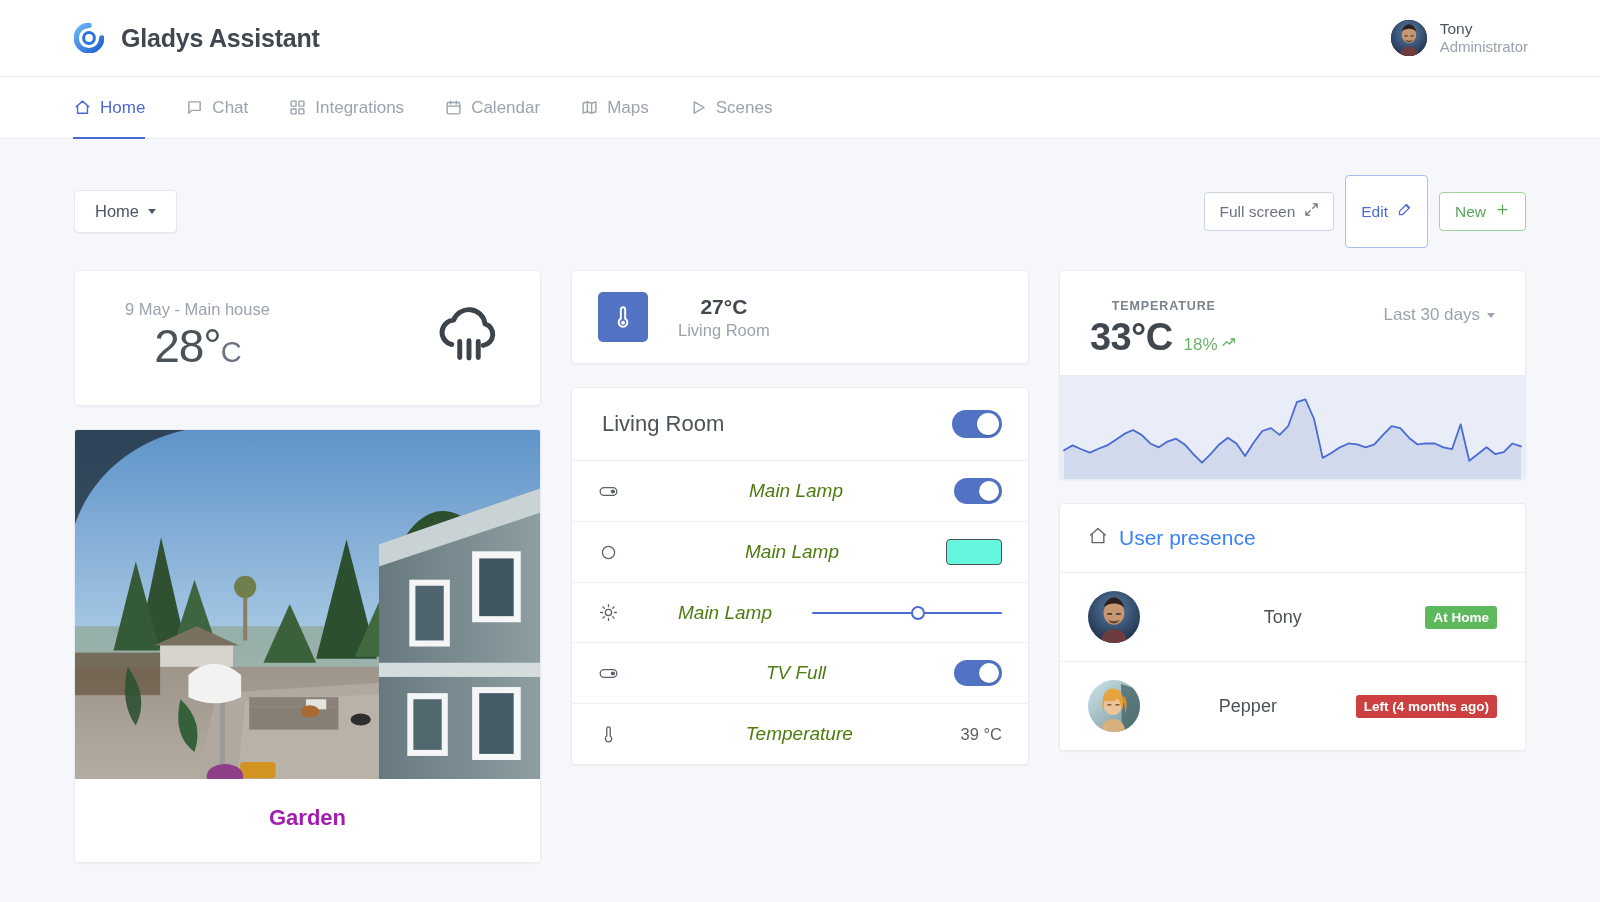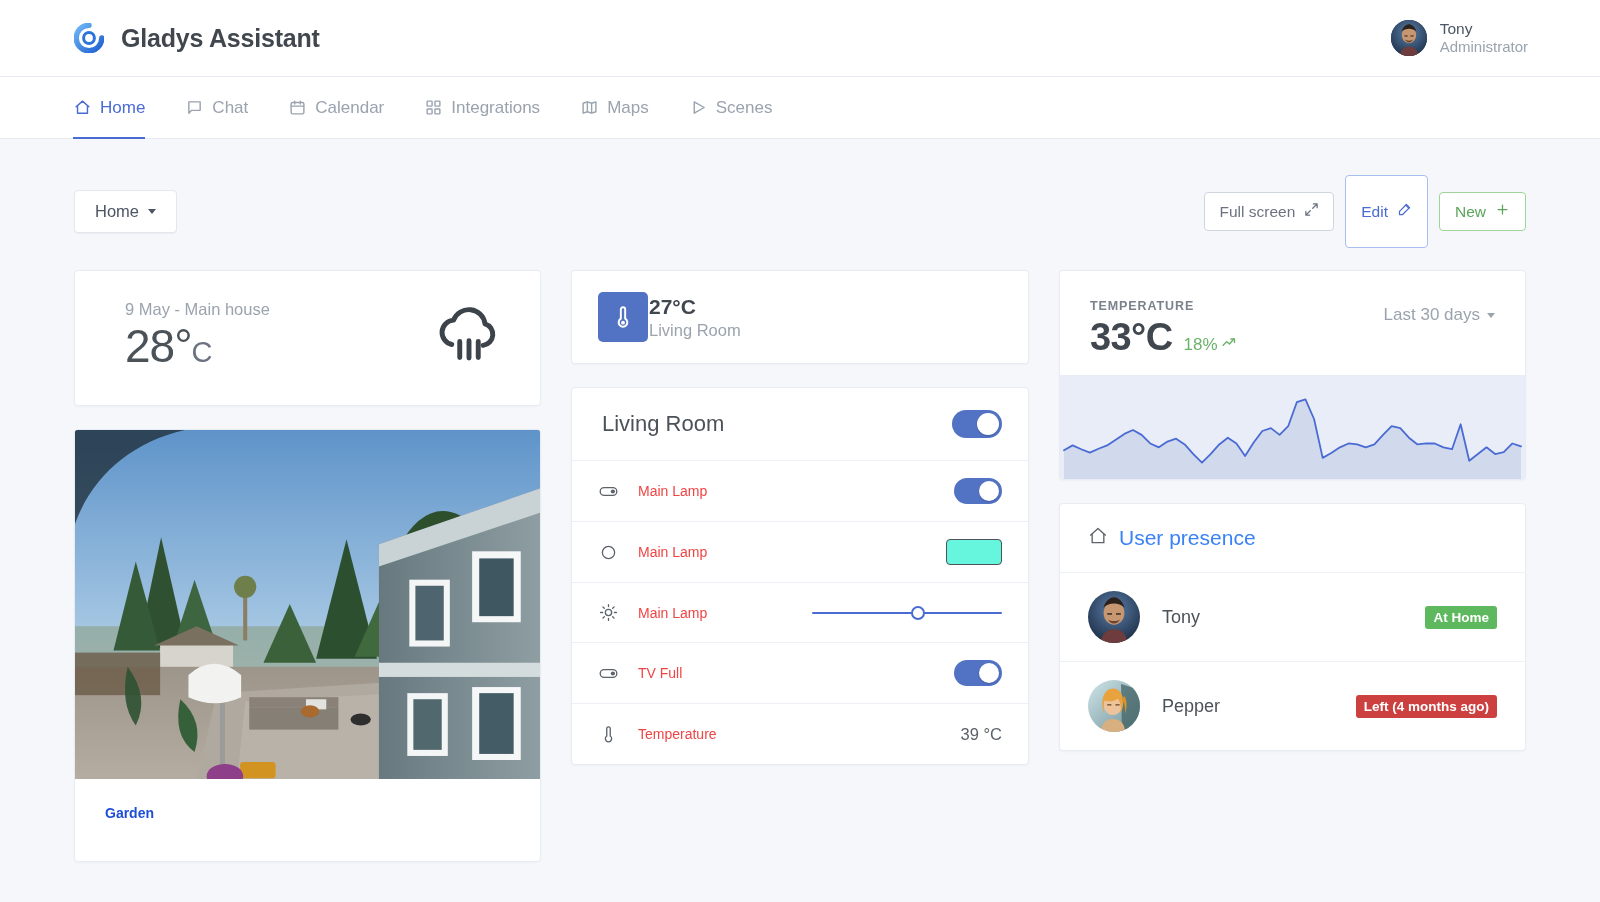--- a/index.html
+++ b/index.html
@@ -107,21 +107,21 @@
   .btn-new { border: 1px solid #9ed49a; color: #5aa45a; padding: 9px 15px; }
 
   
   .grid {
     display: grid;
     grid-template-columns: 467px 1fr 467px;
     gap: 30px;
     padding: 22px 74px 0 74px;
     align-items: start;
   }
-  .col { display: flex; flex-direction: column; gap: 23px; }
+  .col { display: flex; flex-direction: column; gap: 23px; text-align: center; }
   .card {
     background: #ffffff;
     border: 1px solid #e8ecf2;
     border-radius: 4px;
     box-shadow: 0 1px 2px rgba(20,30,60,.035);
     overflow: hidden;
   }
 
   
   .weather {
@@ -141,31 +141,31 @@
   .weather-temp .unit { font-size: 29px; color: #6b7280; }
 
   
   .camera-img {
     width: 100%;
     height: 349px;
     display: block;
     background: #6e7d86;
   }
   .camera-name {
-    padding: 26px 30px 40px 30px;
-    font-size: 14px;
-    color: #1d4ed8;
+    padding: 26px 30px 31px 30px;
+    font-size: 22px;
+    color: #a21caf;
     font-weight: bold;
   }
 
   
   .sensor {
     display: flex;
     align-items: center;
-    gap: 1px;
+    gap: 30px;
     padding: 21px 26px;
   }
   .sensor-ico {
     width: 50px; height: 50px;
     border-radius: 5px;
     background: #5272c4;
     display: flex; align-items: center; justify-content: center;
     flex: none;
   }
   .sensor-value { font-size: 21px; font-weight: bold; color: #41474f; line-height: 1.25; }
@@ -179,21 +179,21 @@
   }
   .dev-head-title { font-size: 22px; color: #4b5258; }
   .dev-row {
     display: flex; align-items: center;
     padding: 17px 26px 17px 26px;
     border-bottom: 1px solid #edf0f5;
     min-height: 60px;
   }
   .dev-row:last-child { border-bottom: none; }
   .dev-ico { width: 40px; flex: none; display: flex; align-items: center; color: #5b6269; }
-  .dev-label { font-size: 14px; color: #ef4444; flex: 1; }
+  .dev-label { font-size: 19px; color: #4d7c0f; flex: 1; font-style: italic; }
   .dev-ctl { flex: none; display: flex; align-items: center; justify-content: flex-end; }
   .dev-text { font-size: 16.5px; color: #5b6269; }
 
   .toggle {
     width: 48px; height: 26px; border-radius: 13px;
     background: #5272c4; position: relative; cursor: pointer; flex: none;
   }
   .toggle.big { width: 50px; height: 28px; border-radius: 14px; }
   .toggle .knob {
     position: absolute; top: 3px; right: 3px;
@@ -321,37 +321,37 @@
   <div class="nav-item">
     <span class="nav-ico">
       <svg width="17" height="17" viewBox="0 0 24 24" fill="none" stroke="currentColor" stroke-width="2" stroke-linecap="round" stroke-linejoin="round">
           <path d="M4 4h16v12H8l-4 4z"></path>
         </svg>
     </span>
     <span>Chat</span>
   </div>
   <div class="nav-item">
     <span class="nav-ico">
-      <svg width="17" height="17" viewBox="0 0 24 24" fill="none" stroke="currentColor" stroke-width="2" stroke-linecap="round">
-          <rect x="3" y="5" width="18" height="16" rx="2"></rect>
-          <path d="M3 10h18M8 3v4M16 3v4"></path>
-        </svg>
-    </span>
-    <span>Calendar</span>
-  </div>
-  <div class="nav-item">
-    <span class="nav-ico">
       <svg width="17" height="17" viewBox="0 0 24 24" fill="none" stroke="currentColor" stroke-width="2">
           <rect x="3" y="3" width="7" height="7" rx="1"></rect>
           <rect x="14" y="3" width="7" height="7" rx="1"></rect>
           <rect x="3" y="14" width="7" height="7" rx="1"></rect>
           <rect x="14" y="14" width="7" height="7" rx="1"></rect>
         </svg>
     </span>
     <span>Integrations</span>
+  </div>
+  <div class="nav-item">
+    <span class="nav-ico">
+      <svg width="17" height="17" viewBox="0 0 24 24" fill="none" stroke="currentColor" stroke-width="2" stroke-linecap="round">
+          <rect x="3" y="5" width="18" height="16" rx="2"></rect>
+          <path d="M3 10h18M8 3v4M16 3v4"></path>
+        </svg>
+    </span>
+    <span>Calendar</span>
   </div>
   <div class="nav-item">
     <span class="nav-ico">
       <svg width="17" height="17" viewBox="0 0 24 24" fill="none" stroke="currentColor" stroke-width="2" stroke-linejoin="round">
           <path d="M9 4L3 6v14l6-2 6 2 6-2V4l-6 2-6-2z"></path>
           <path d="M9 4v14M15 6v14"></path>
         </svg>
     </span>
     <span>Maps</span>
   </div>

